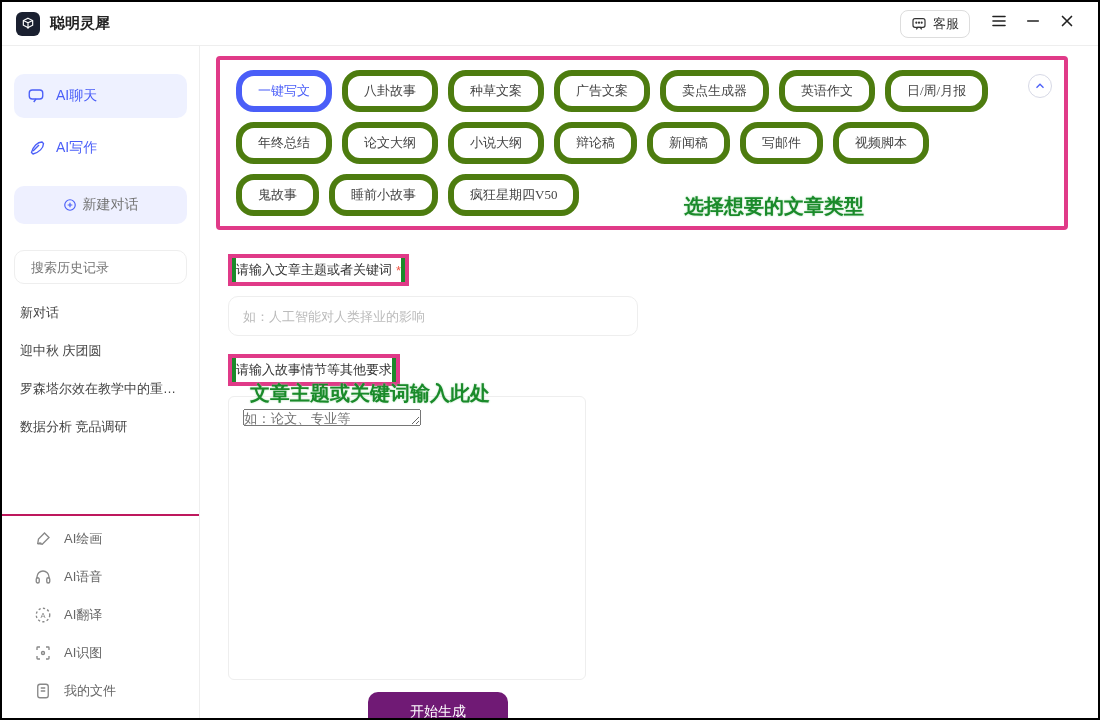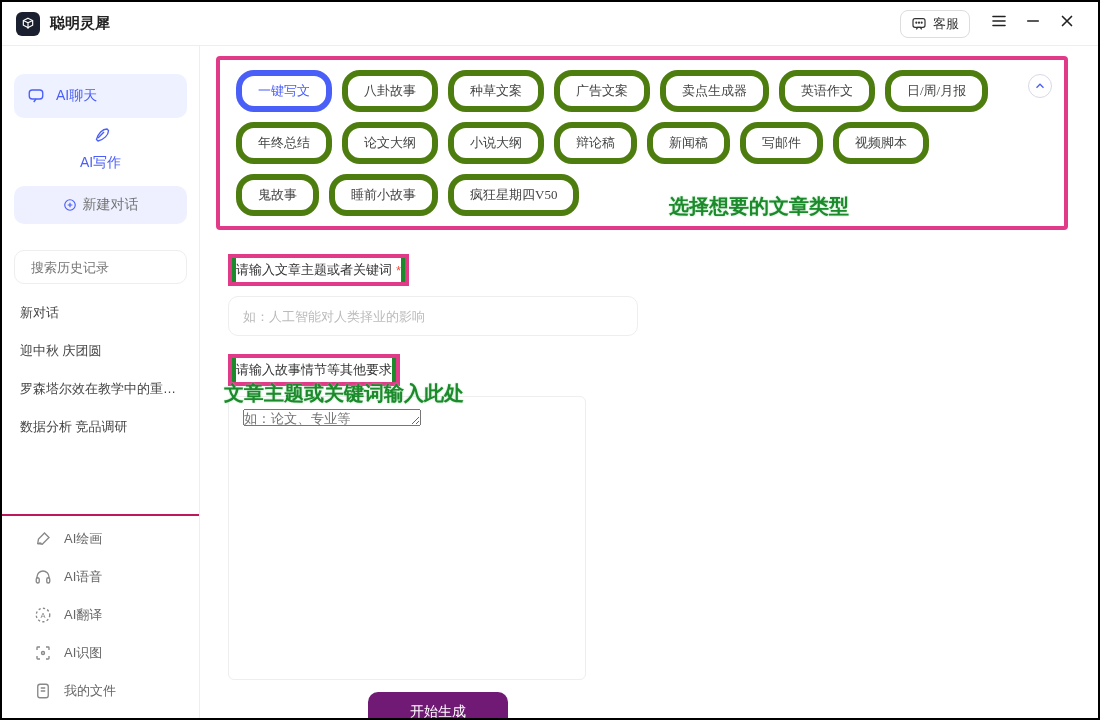--- a/index.html
+++ b/index.html
@@ -9,21 +9,21 @@
 .titlebar .brand { font-weight: 700; font-size: 15px; color: #222; }
 .titlebar .spacer { flex: 1; }
 .titlebar .cs-btn { display: flex; align-items: center; gap: 6px; border: 1px solid #ddd; border-radius: 8px; padding: 4px 10px; font-size: 13px; color: #333; margin-right: 12px; cursor: pointer; }
 .titlebar .win-ctl { width: 26px; text-align: center; font-size: 18px; color: #222; cursor: pointer; margin: 0 4px; }
 .titlebar .win-ctl.menu svg, .titlebar .win-ctl svg { width: 18px; height: 18px; }
 .layout { display: flex; height: calc(720px - 44px - 4px); }
 .sidebar { width: 198px; border-right: 1px solid #eee; display: flex; flex-direction: column; padding-top: 12px; }
 .nav-top { padding: 16px 12px; }
 .nav-item { display: flex; align-items: center; gap: 10px; height: 44px; padding: 0 12px; border-radius: 10px; font-size: 14px; color: #333; cursor: pointer; }
 .nav-item.chat { background: #eef1ff; color: #4a5ef8; }
-.nav-item.write { background: #fff; color: #4a5ef8; margin-top: 8px; flex-direction: column; }
+.nav-item.write { background: #fff; color: #4a5ef8; margin-top: 8px; }
 .nav-item .ico { width: 20px; height: 20px; display: flex; align-items: center; justify-content: center; }
 .newchat { margin: 0 12px 10px; background: #eef0ff; color: #737373; border-radius: 10px; height: 38px; display: flex; align-items: center; justify-content: center; gap: 6px; font-size: 14px; cursor: pointer; }
 .searchbox { margin: 16px 12px 8px; border: 1px solid #eee; border-radius: 10px; height: 34px; display: flex; align-items: center; padding: 0 10px; color: #aaa; font-size: 13px; gap: 6px; }
 .searchbox input { border: 0; outline: 0; flex: 1; font-size: 13px; color: #333; background: transparent; }
 .history { padding: 2px 0; }
 .hist-item { padding: 10px 18px; font-size: 13px; color: #444; cursor: pointer; white-space: nowrap; overflow: hidden; text-overflow: ellipsis; }
 .sidebar-bottom { margin-top: auto; border-top: 2px solid #be185d; padding: 4px 10px 8px; }
 .tool-item { display: flex; align-items: center; gap: 12px; padding: 10px 22px; font-size: 13px; color: #666; cursor: pointer; }
 .tool-item .ti { width: 18px; height: 18px; color: #888; }
 .content { flex: 1; padding: 10px 30px 0 10px; overflow: hidden; position: relative; }
@@ -34,22 +34,22 @@
 .collapse-btn { position: absolute; right: 12px; top: 14px; width: 24px; height: 24px; border: 1px solid #d7d9e6; border-radius: 50%; display: flex; align-items: center; justify-content: center; color: #4a5ef8; cursor: pointer; }
 .form-area { padding-left: 18px; }
 .flabel-wrap { display: inline-block; border: 4px solid #e03a88; padding: 0; margin-bottom: 10px; }
 .flabel-inner { border-left: 4px solid #1a8a2a; border-right: 4px solid #1a8a2a; padding: 3px 0; font-size: 13px; color: #333; display: flex; align-items: center; gap: 4px; }
 .flabel-inner .req { color: #e54; }
 .inp-row { width: 410px; border: 1px solid #eee; border-radius: 10px; padding: 10px 14px; margin-bottom: 18px; }
 .inp-row input, .inp-row textarea { width: 100%; border: 0; outline: 0; font-size: 13px; color: #333; background: transparent; resize: none; }
 .inp-row input::placeholder, .inp-row textarea::placeholder { color: #bbb; }
 .big-box { width: 358px; height: 284px; border: 1px solid #eee; border-radius: 6px; padding: 12px 14px; margin-bottom: 12px; }
 .gen-btn { width: 140px; height: 40px; background: #701a75; color: #fff; border-radius: 10px; display: flex; align-items: center; justify-content: center; font-size: 14px; margin-left: 140px; cursor: pointer; }
-.annot1 { position: absolute; left: 667px; top: 191px; font-size: 20px; font-weight: 700; color: #1a8a2a; text-shadow: 0 0 2px #9ed6a7; text-align: center; }
-.annot2 { position: absolute; left: 222px; top: 378px; font-size: 20px; font-weight: 700; color: #1a8a2a; text-shadow: 0 0 2px #9ed6a7; }
+.annot1 { position: absolute; left: 682px; top: 191px; font-size: 20px; font-weight: 700; color: #1a8a2a; text-shadow: 0 0 2px #9ed6a7; text-align: center; }
+.annot2 { position: absolute; left: 248px; top: 378px; font-size: 20px; font-weight: 700; color: #1a8a2a; text-shadow: 0 0 2px #9ed6a7; }
 </style>
 </head>
 <body>
 
 <div class="titlebar">
   <div class="logo">
     <svg viewBox="0 0 24 24" width="14" height="14" fill="none" stroke="#fff" stroke-width="2">
         <path d="M12 2l8 4v8l-8 4-8-4V6z"></path>
         <path d="M12 10l8-4M12 10v10M12 10L4 6"></path>
       </svg>

